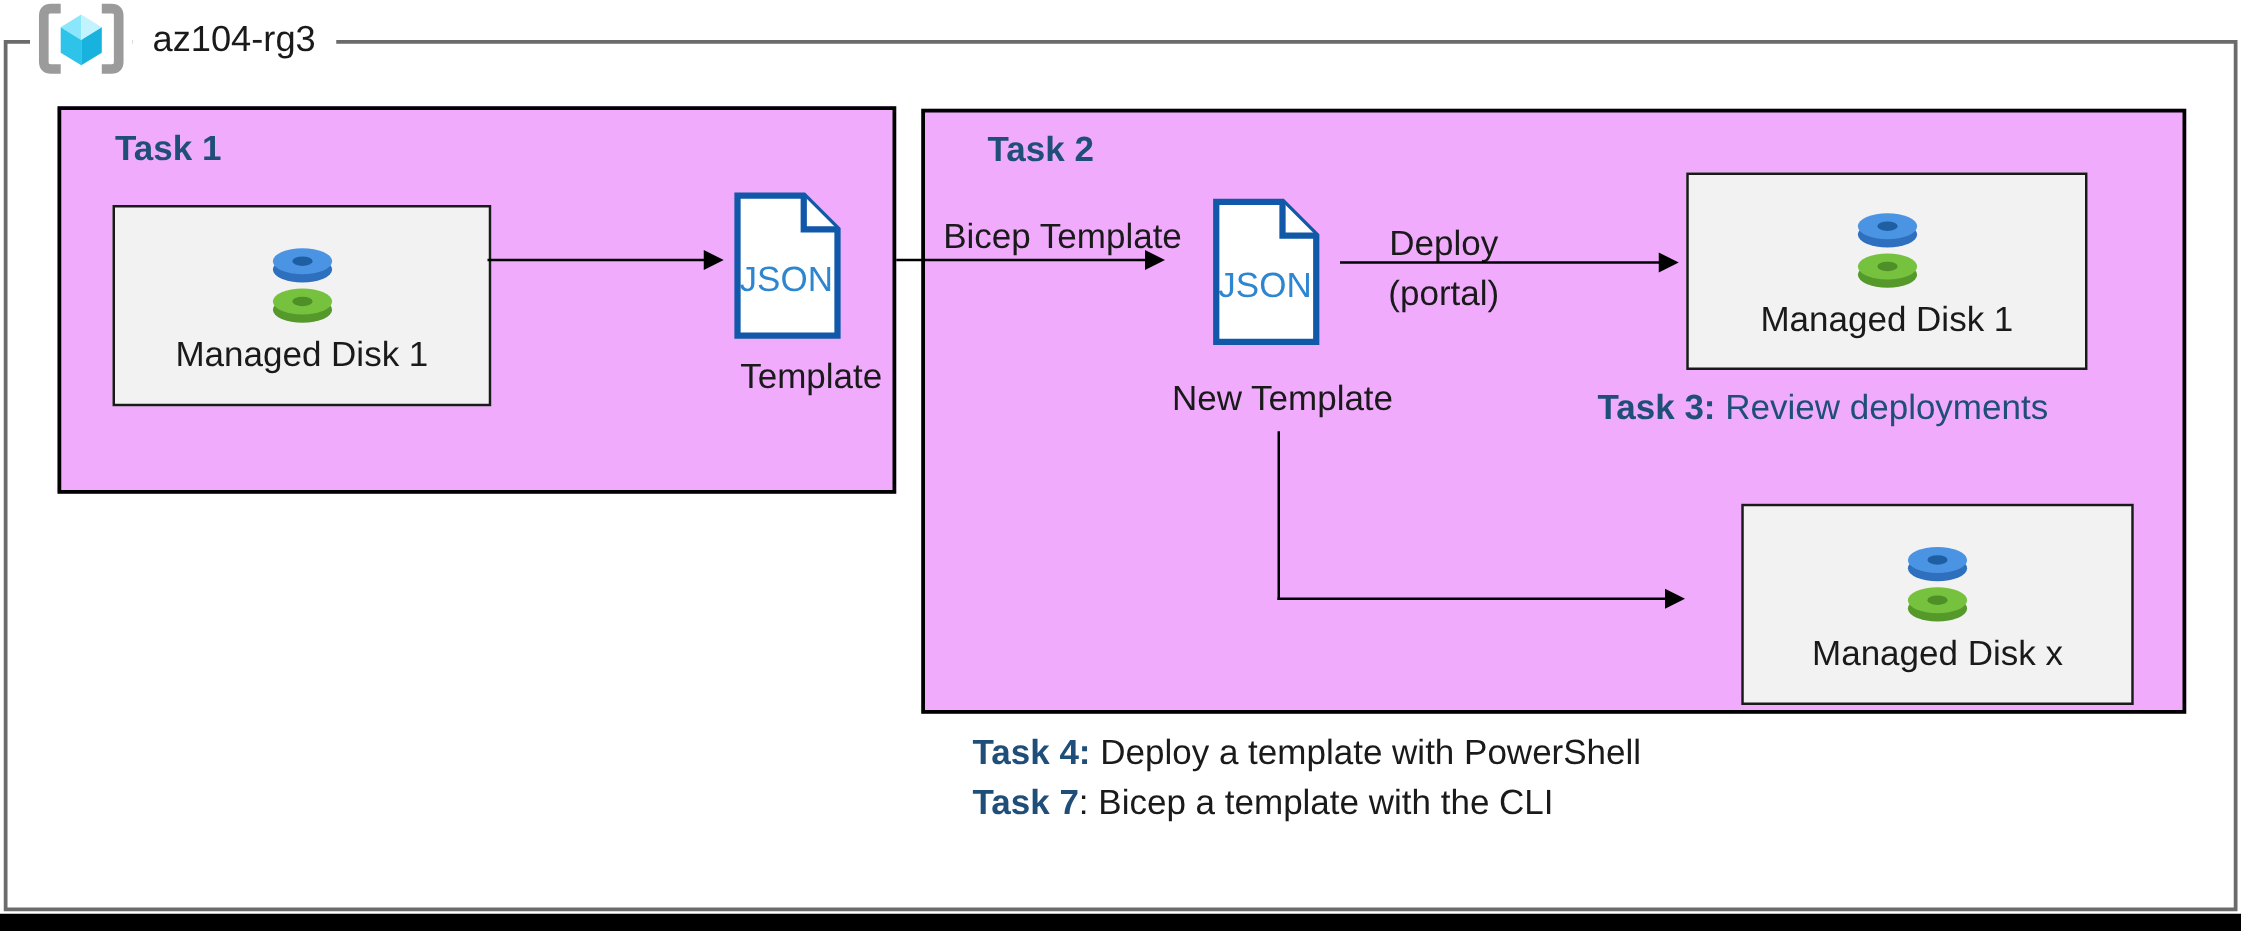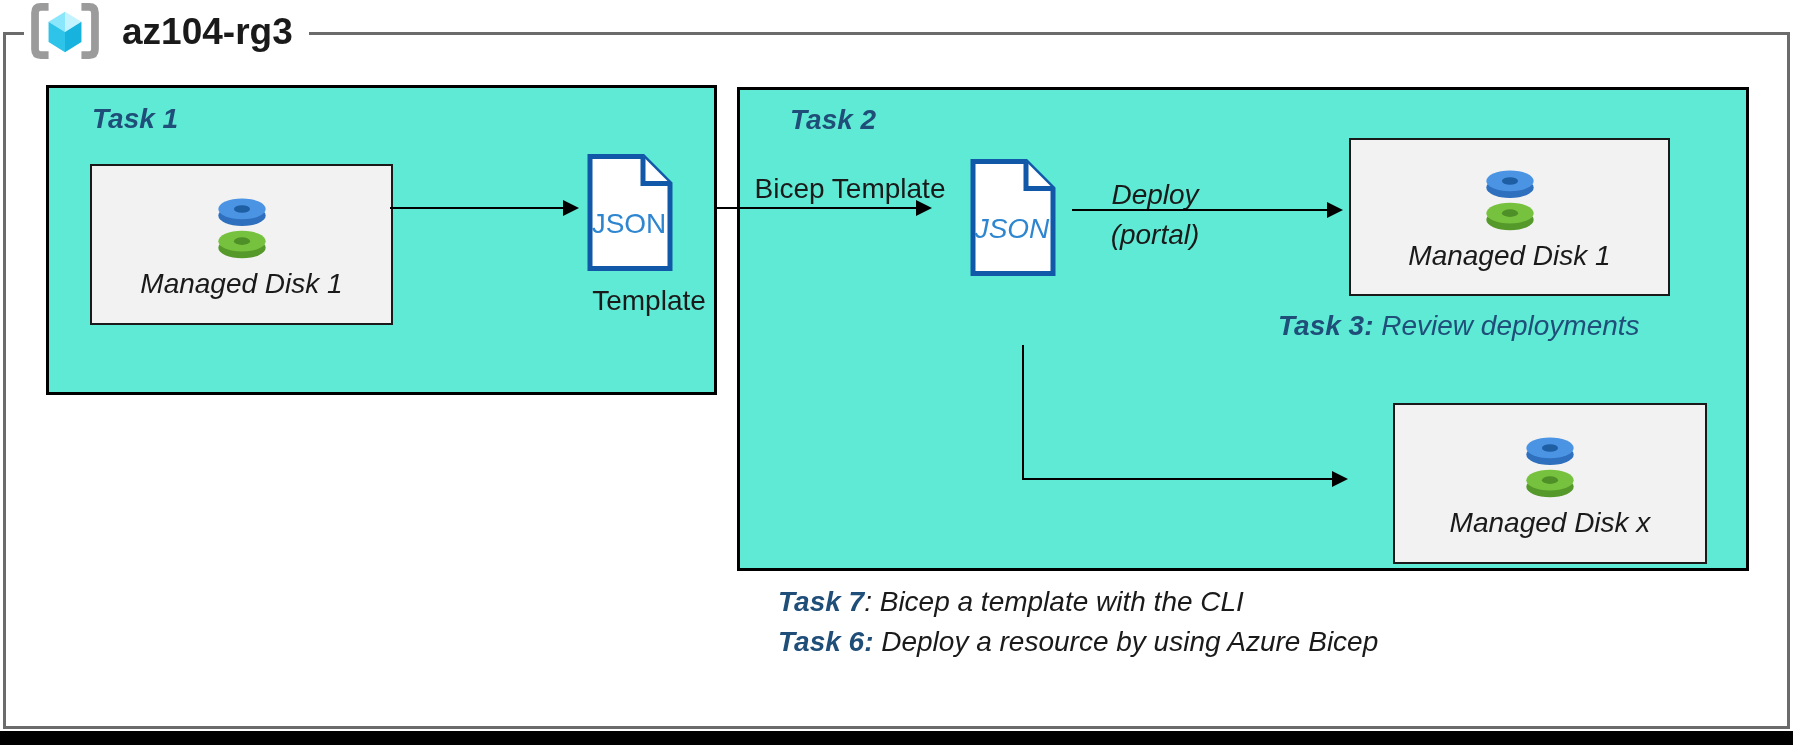--- a/index.html
+++ b/index.html
@@ -8,23 +8,23 @@
   }
   html,body{margin:0;padding:0;background:#fff;}
   #stage{
     position:relative;width:1793px;height:745px;background:#fff;overflow:hidden;
     font-family:"Liberation Sans",sans-serif;color:var(--text);
   }
   .abs{position:absolute;box-sizing:border-box;}
   
   .rg-frame{left:3px;top:32px;width:1787px;height:697px;border:3px solid var(--rg-border);}
   .rg-icon{left:24px;top:1px;width:82px;height:60px;background:#fff;display:flex;align-items:center;justify-content:center;}
-  .rg-label{left:106px;top:12px;height:40px;line-height:40px;padding:0 16px;background:#fff;font-size:37px;color:var(--text);font-weight:bold;}
+  .rg-label{left:106px;top:12px;height:40px;line-height:40px;padding:0 16px;background:#fff;font-size:29px;color:var(--text);}
   
-  .task-box{border:3px solid #000;background:#5eead4;font-style:italic;}
+  .task-box{border:3px solid #000;background:#f0abfc;}
   .task1-box{left:46px;top:85px;width:671px;height:310px;}
   .task2-box{left:737px;top:87px;width:1012px;height:484px;}
   .task-title{font-size:28px;font-weight:bold;color:var(--navy);white-space:nowrap;}
   
   .disk-panel{background:var(--panel-fill);border:2px solid var(--panel-border);
     display:flex;flex-direction:column;align-items:center;justify-content:center;gap:6px;}
   .disk-panel .disk-label{font-size:28px;color:var(--text);white-space:nowrap;}
   
   .doc-label{font-size:28px;text-align:center;color:var(--text);white-space:nowrap;}
   .conn-label{font-size:28px;text-align:center;color:var(--text);white-space:nowrap;}
@@ -93,20 +93,21 @@
   <div class="abs task-box task2-box">
     <div class="abs task-title" style="left:50px;top:14px;">Task 2</div>
 
     <div class="abs" style="left:228px;top:67px;">
       <svg width="90" height="121" viewBox="0 0 90 120">
         <path d="M5 4 H58 L85 31 V116 H5 Z" fill="#ffffff" stroke="var(--json-border,#1159A8)" stroke-width="5"></path>
         <path d="M58 4 V31 H85" fill="#ffffff" stroke="var(--json-border,#1159A8)" stroke-width="5"></path>
         <text x="44" y="80" text-anchor="middle" font-size="28" fill="var(--json-text,#2E86D0)">JSON</text>
       </svg>
     </div>
+    <div class="abs doc-label" style="left:186px;top:213px;width:200px;">New Template</div>
 
     <div class="abs conn-label" style="left:330px;top:89px;width:170px;">Deploy</div>
     <div class="abs conn-label" style="left:330px;top:129px;width:170px;">(portal)</div>
 
     <div class="abs disk-panel" style="left:609px;top:48px;width:321px;height:158px;">
       <svg width="62" height="72" viewBox="0 0 64 76">
         <ellipse cx="32" cy="27" rx="25" ry="11" fill="var(--disk-blue-side,#2E6FBE)"></ellipse>
         <ellipse cx="32" cy="20" rx="25" ry="11" fill="var(--disk-blue-top,#4B94E4)"></ellipse>
         <ellipse cx="32" cy="20" rx="8.5" ry="4" fill="var(--disk-blue-hole,#1E5FA4)"></ellipse>
         <ellipse cx="32" cy="61" rx="25" ry="11" fill="var(--disk-green-side,#55992B)"></ellipse>
@@ -127,24 +128,24 @@
         <ellipse cx="32" cy="20" rx="8.5" ry="4" fill="var(--disk-blue-hole,#1E5FA4)"></ellipse>
         <ellipse cx="32" cy="61" rx="25" ry="11" fill="var(--disk-green-side,#55992B)"></ellipse>
         <ellipse cx="32" cy="54" rx="25" ry="11" fill="var(--disk-green-top,#76C23E)"></ellipse>
         <ellipse cx="32" cy="54" rx="8.5" ry="4" fill="var(--disk-green-hole,#4E8F27)"></ellipse>
       </svg>
       <div class="disk-label">Managed Disk x</div>
     </div>
 
     <div class="abs task-list" style="left:38px;top:492px;">
       <div class="task-line">
-        <span class="prefix">Task 7</span><span class="rest">: Bicep a template with the CLI</span>
+        <span class="prefix">Task 4:</span><span class="rest"> Deploy a template with PowerShell</span>
       </div>
       <div class="task-line">
-        <span class="prefix">Task 6:</span><span class="rest"> Deploy a resource by using Azure Bicep</span>
+        <span class="prefix">Task 7</span><span class="rest">: Bicep a template with the CLI</span>
       </div>
     </div>
   </div>
 
   <div>
     <div class="abs conn-label" style="left:740px;top:173px;width:220px;">Bicep Template</div>
     <div class="abs line-h" style="left:717px;top:207px;width:200px;"></div>
     <div class="abs arrow-head-right" style="left:916px;top:200px;"></div>
   </div>
 

